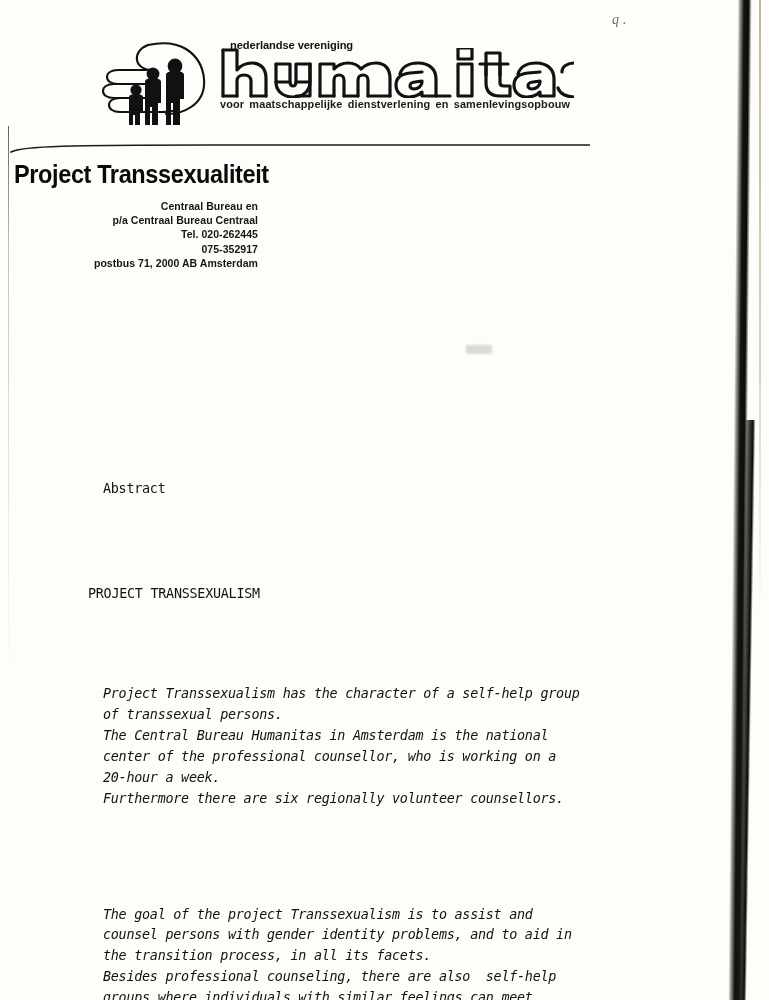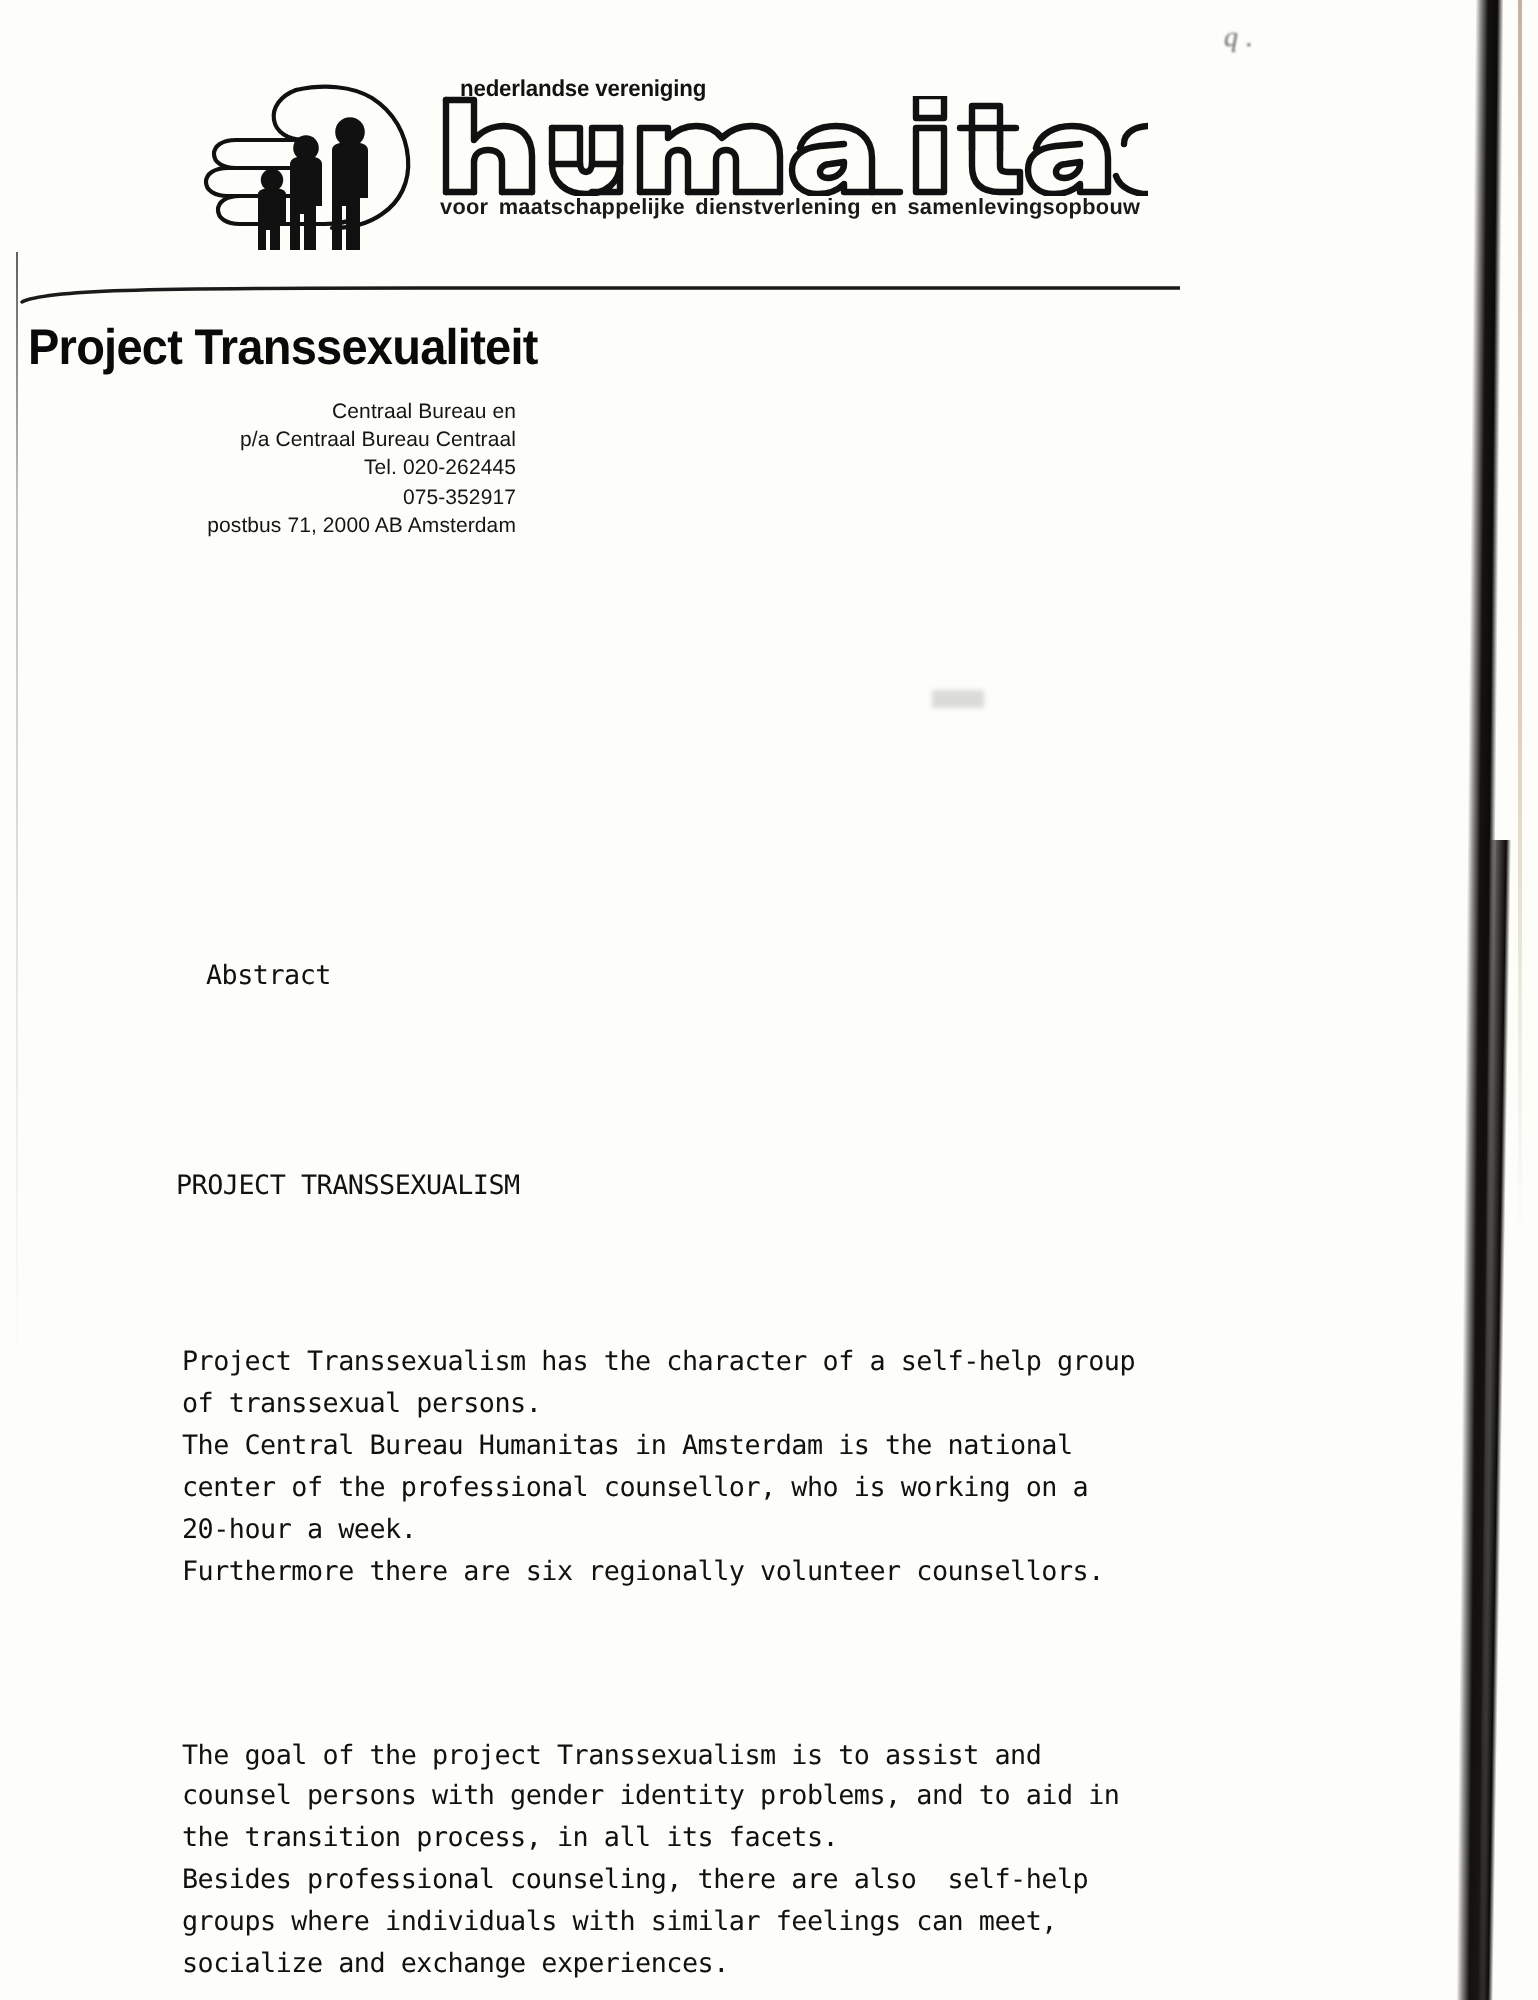--- a/index.html
+++ b/index.html
@@ -170,21 +170,21 @@
   }
 
   
   .address-block {
     position: absolute;
     left: 0;
     top: 199px;
     width: 258px;
     text-align: right;
     font-size: 10.5px;
-    font-weight: normal;
+    font-weight: bold;
     color: #151515;
     line-height: 14.2px;
     letter-spacing: 0.05px;
   }
   .address-block div { white-space: nowrap; }
 
   
   .body-area {
     position: absolute;
     left: 87px;
@@ -200,23 +200,24 @@
   .body-heading {
     margin: 16px;
     white-space: pre;
   }
   .body-subject {
     margin: 1px;
     padding-top: 25px;
     white-space: pre;
   }
   .body-para {
-    margin: 4px;
+    margin: 16px;
     padding-top: 21px;
     white-space: pre;
+    font-style: italic;
   }
 </style>
 </head>
 <body>
 
 <div class="page">
 
   <div class="scan-edge-right"></div>
   <div class="scan-edge-right2"></div>
   <div class="scan-edge-right-thin"></div>

